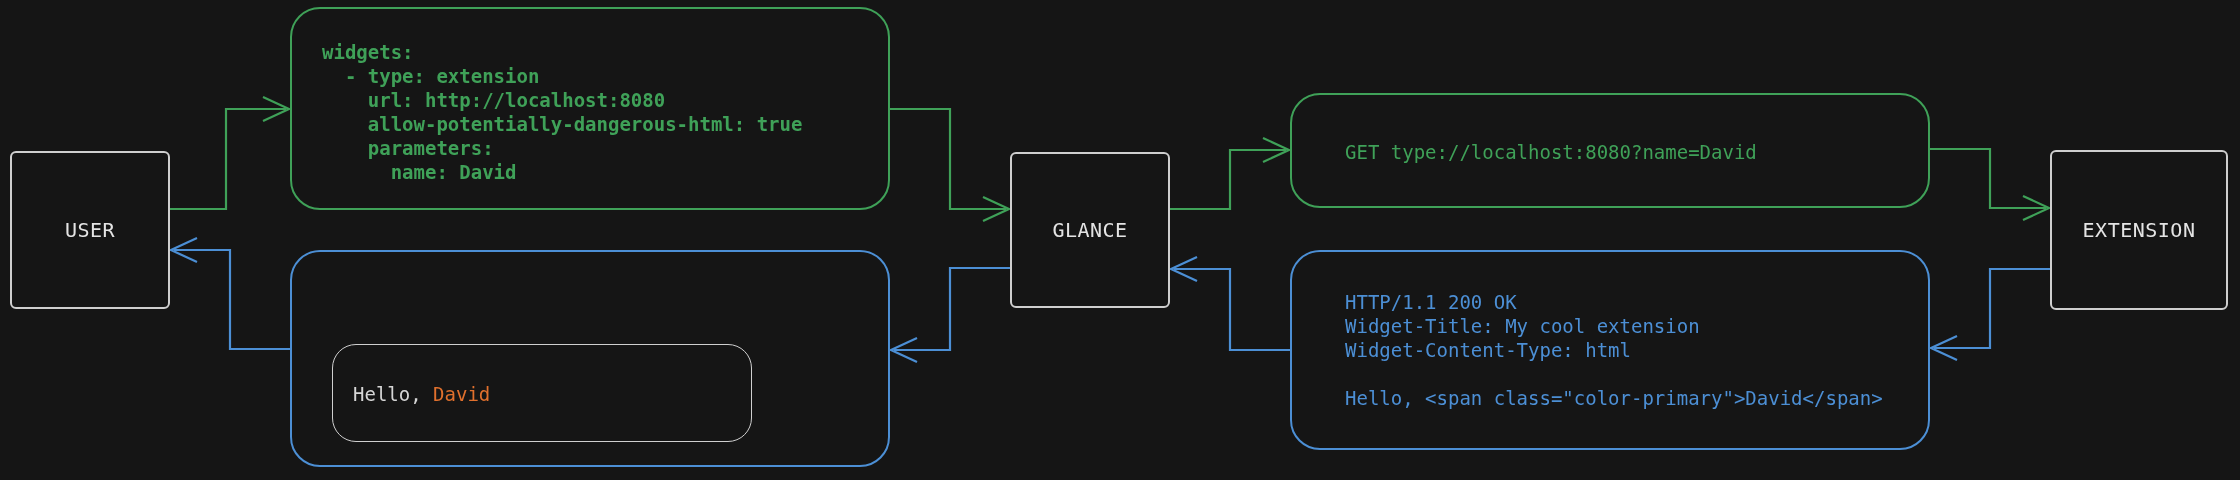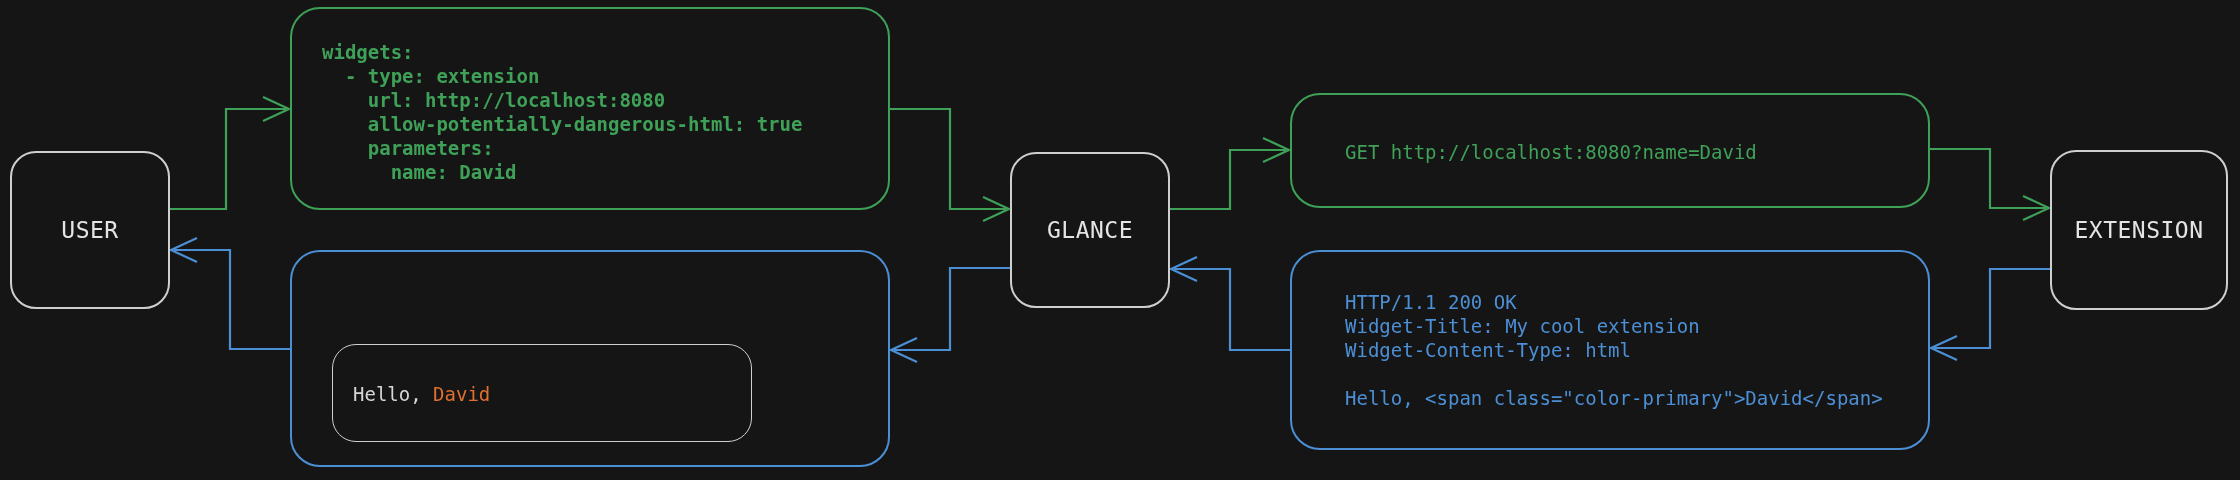--- a/index.html
+++ b/index.html
@@ -20,24 +20,24 @@
     overflow:hidden;
   }
   .arrows{position:absolute;left:0;top:0;width:2240px;height:480px;}
   .arrows path{fill:none;stroke-width:2.2px;}
   .arrows .g{stroke:var(--green);}
   .arrows .b{stroke:var(--blue);}
 
   .node{
     position:absolute;
     border:2px solid var(--node-border);
-    border-radius:26px;
+    border-radius:6px;
     display:flex;align-items:center;justify-content:center;
     color:#e4e4e4;
-    font-size:23px;
+    font-size:20px;
     letter-spacing:0.5px;
   }
   .node-user{left:10px;top:151px;width:160px;height:158px;}
   .node-glance{left:1010px;top:152px;width:160px;height:156px;}
   .node-extension{left:2050px;top:150px;width:178px;height:160px;}
 
   .msgbox{
     position:absolute;
     border-radius:30px;
     border:2px solid;
@@ -144,21 +144,21 @@
   <div class="msgbox green box-config">
     <pre class="code green config-code">widgets:
   - type: extension
     url: http://localhost:8080
     allow-potentially-dangerous-html: true
     parameters:
       name: David</pre>
   </div>
 
   <div class="msgbox green box-request">
-    <pre class="code green request-code">GET http://localhost:8080?name=David</pre>
+    <pre class="code green request-code">GET type://localhost:8080?name=David</pre>
   </div>
 
   <div class="msgbox blue box-response">
     <pre class="code blue response-code">HTTP/1.1 200 OK
 Widget-Title: My cool extension
 Widget-Content-Type: html
 
 Hello, &lt;span class="color-primary"&gt;David&lt;/span&gt;</pre>
   </div>
 

